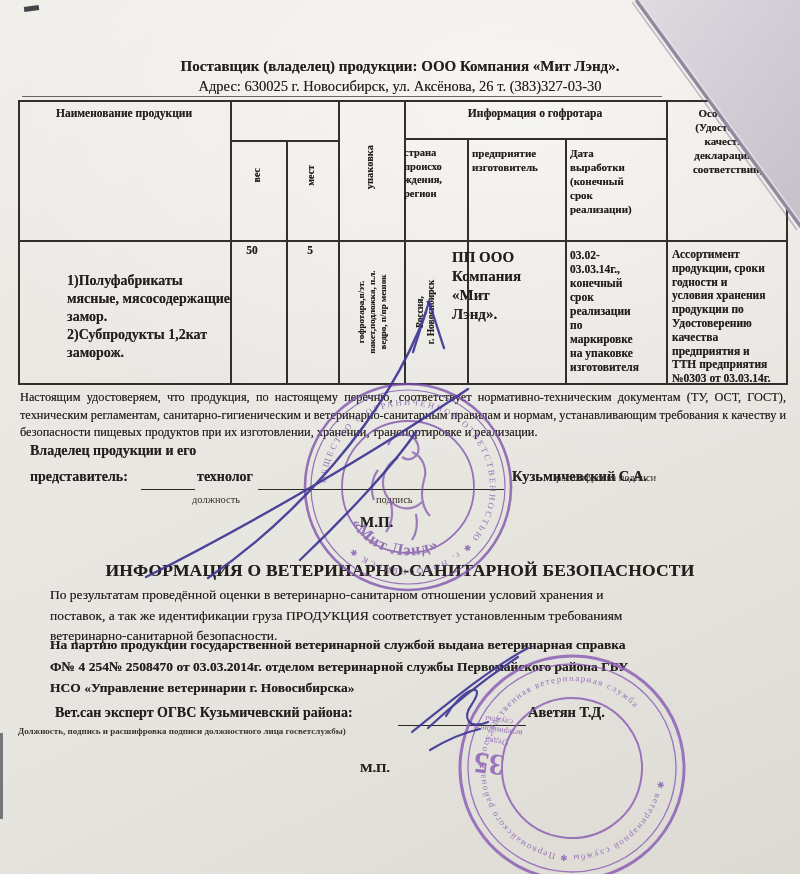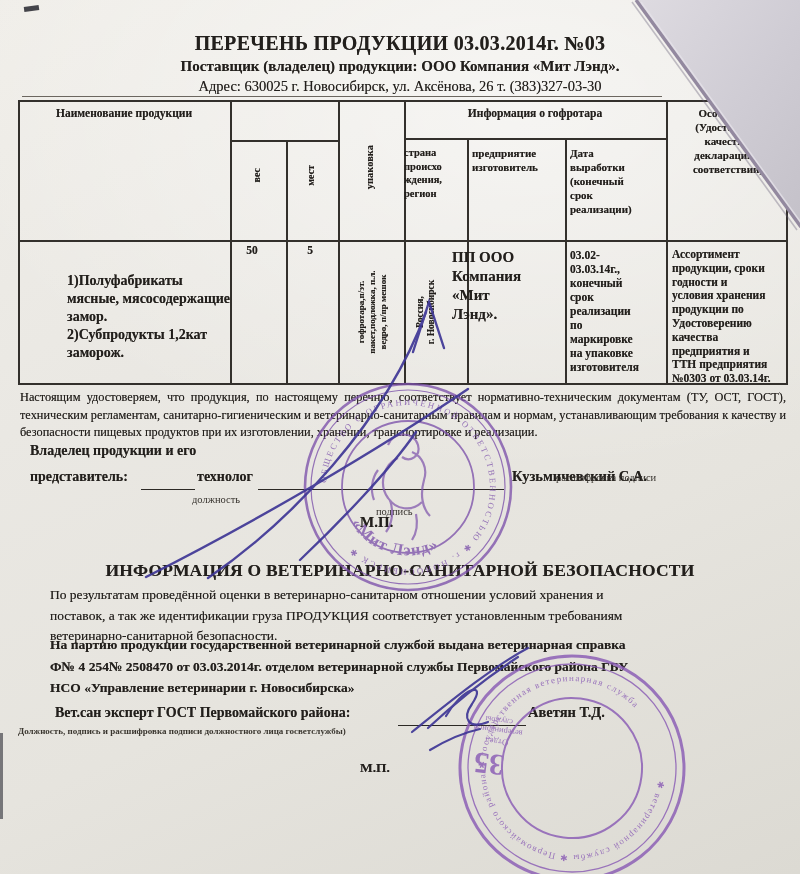--- a/index.html
+++ b/index.html
@@ -21,21 +21,20 @@
   .rot{transform:translate(-50%,-50%) rotate(-90deg);transform-origin:center;}
   .cap{font-size:10.5px;color:#35312c;}
   svg{display:block;}
   .overlay{pointer-events:none;}
 </style>
 </head>
 <body>
 
 <div class="page">
 
-  <div class="abs b ctr soft" style="left:100px;top:32px;width:600px;font-size:20px;letter-spacing:.3px;">ПЕРЕЧЕНЬ ПРОДУКЦИИ 03.03.2014г. №03</div>
   <div class="abs b ctr soft" style="left:60px;top:58px;width:680px;font-size:15px;">Поставщик (владелец) продукции: ООО Компания «Мит Лэнд».</div>
   <div class="abs ctr soft" style="left:80px;top:78px;width:640px;font-size:14.5px;">Адрес: 630025 г. Новосибирск, ул. Аксёнова, 26 т. (383)327-03-30</div>
 
   <div class="abs" style="left:18px;top:100px;width:770px;height:285px;border:2px solid #33302c;box-sizing:border-box;"></div>
   <div class="abs" style="left:22px;top:96px;width:640px;height:1px;background:#6b665f;"></div>
 
   <div class="abs line" style="left:230px;top:100px;width:1.6px;height:285px;"></div>
   <div class="abs line" style="left:286px;top:140px;width:1.6px;height:245px;"></div>
   <div class="abs line" style="left:338px;top:100px;width:1.6px;height:285px;"></div>
   <div class="abs line" style="left:404px;top:100px;width:1.6px;height:285px;"></div>
@@ -107,32 +106,32 @@
 
   <div class="abs soft" style="left:20px;top:389px;width:766px;font-size:12.3px;line-height:17.5px;text-align:justify;">Настоящим удостоверяем, что продукция, по настоящему перечню, соответствует нормативно-техническим документам (ТУ, ОСТ, ГОСТ), техническим регламентам, санитарно-гигиеническим и ветеринарно-санитарным правилам и нормам, устанавливающим требования к качеству и безопасности пищевых продуктов при их изготовлении, хранении, транспортировке и реализации.</div>
 
   <div class="abs b soft" style="left:30px;top:443px;font-size:14px;">Владелец продукции и его</div>
   <div class="abs b soft" style="left:30px;top:469px;font-size:14px;">представитель:</div>
   <div class="abs" style="left:141px;top:476px;width:54px;height:13px;border-bottom:1.4px solid #2c2925;"></div>
   <div class="abs b soft" style="left:197px;top:469px;font-size:14px;">технолог</div>
   <div class="abs" style="left:258px;top:476px;width:246px;height:13px;border-bottom:1.4px solid #2c2925;"></div>
   <div class="abs b soft" style="left:512px;top:468px;font-size:14.5px;">Кузьмичевский С.А.</div>
   <div class="abs cap" style="left:192px;top:494px;">должность</div>
-  <div class="abs cap" style="left:376px;top:506px;">подпись</div>
+  <div class="abs cap" style="left:376px;top:494px;">подпись</div>
   <div class="abs cap" style="left:556px;top:472px;">расшифровка подписи</div>
   <div class="abs b soft" style="left:360px;top:514px;font-size:15px;">М.П.</div>
 
   <div class="abs b ctr soft" style="left:40px;top:560px;width:720px;font-size:17.5px;letter-spacing:.2px;">ИНФОРМАЦИЯ О ВЕТЕРИНАРНО-САНИТАРНОЙ БЕЗОПАСНОСТИ</div>
   <div class="abs pre soft" style="left:50px;top:585px;width:720px;font-size:13.5px;line-height:20.5px;">По результатам проведённой оценки в ветеринарно-санитарном отношении условий хранения и
 поставок, а так же идентификации груза ПРОДУКЦИЯ соответствует установленным требованиям
 ветеринарно-санитарной безопасности.</div>
   <div class="abs pre b soft" style="left:50px;top:634px;width:730px;font-size:13.5px;line-height:21.5px;">На партию продукции государственной ветеринарной службой выдана ветеринарная справка
 Ф№ 4 254№ 2508470 от 03.03.2014г. отделом ветеринарной службы Первомайского района ГБУ
 НСО «Управление ветеринарии г. Новосибирска»</div>
-  <div class="abs b soft" style="left:55px;top:705px;font-size:14px;">Вет.сан эксперт   ГОСТ   Первомайского района:</div>
+  <div class="abs b soft" style="left:55px;top:705px;font-size:14px;">Вет.сан эксперт   ОГВС   Кузьмичевский района:</div>
   <div class="abs" style="left:398px;top:712px;width:128px;height:13px;border-bottom:1.5px solid #2c2925;"></div>
   <div class="abs b soft" style="left:528px;top:704px;font-size:14.5px;">Аветян Т.Д.</div>
   <div class="abs b" style="left:18px;top:726px;font-size:9px;color:#3a362f;">Должность, подпись и расшифровка подписи должностного лица госветслужбы)</div>
   <div class="abs b soft" style="left:360px;top:760px;font-size:13.5px;">М.П.</div>
 
   <div class="abs" style="left:24px;top:6px;width:15px;height:5px;background:#26262e;transform:rotate(-8deg);opacity:.85;"></div>
   <div class="abs" style="left:0;top:733px;width:3px;height:86px;background:#3a3a42;opacity:.65;"></div>
 
   <svg class="abs overlay" width="800" height="874" viewBox="0 0 800 874">
     <defs>

